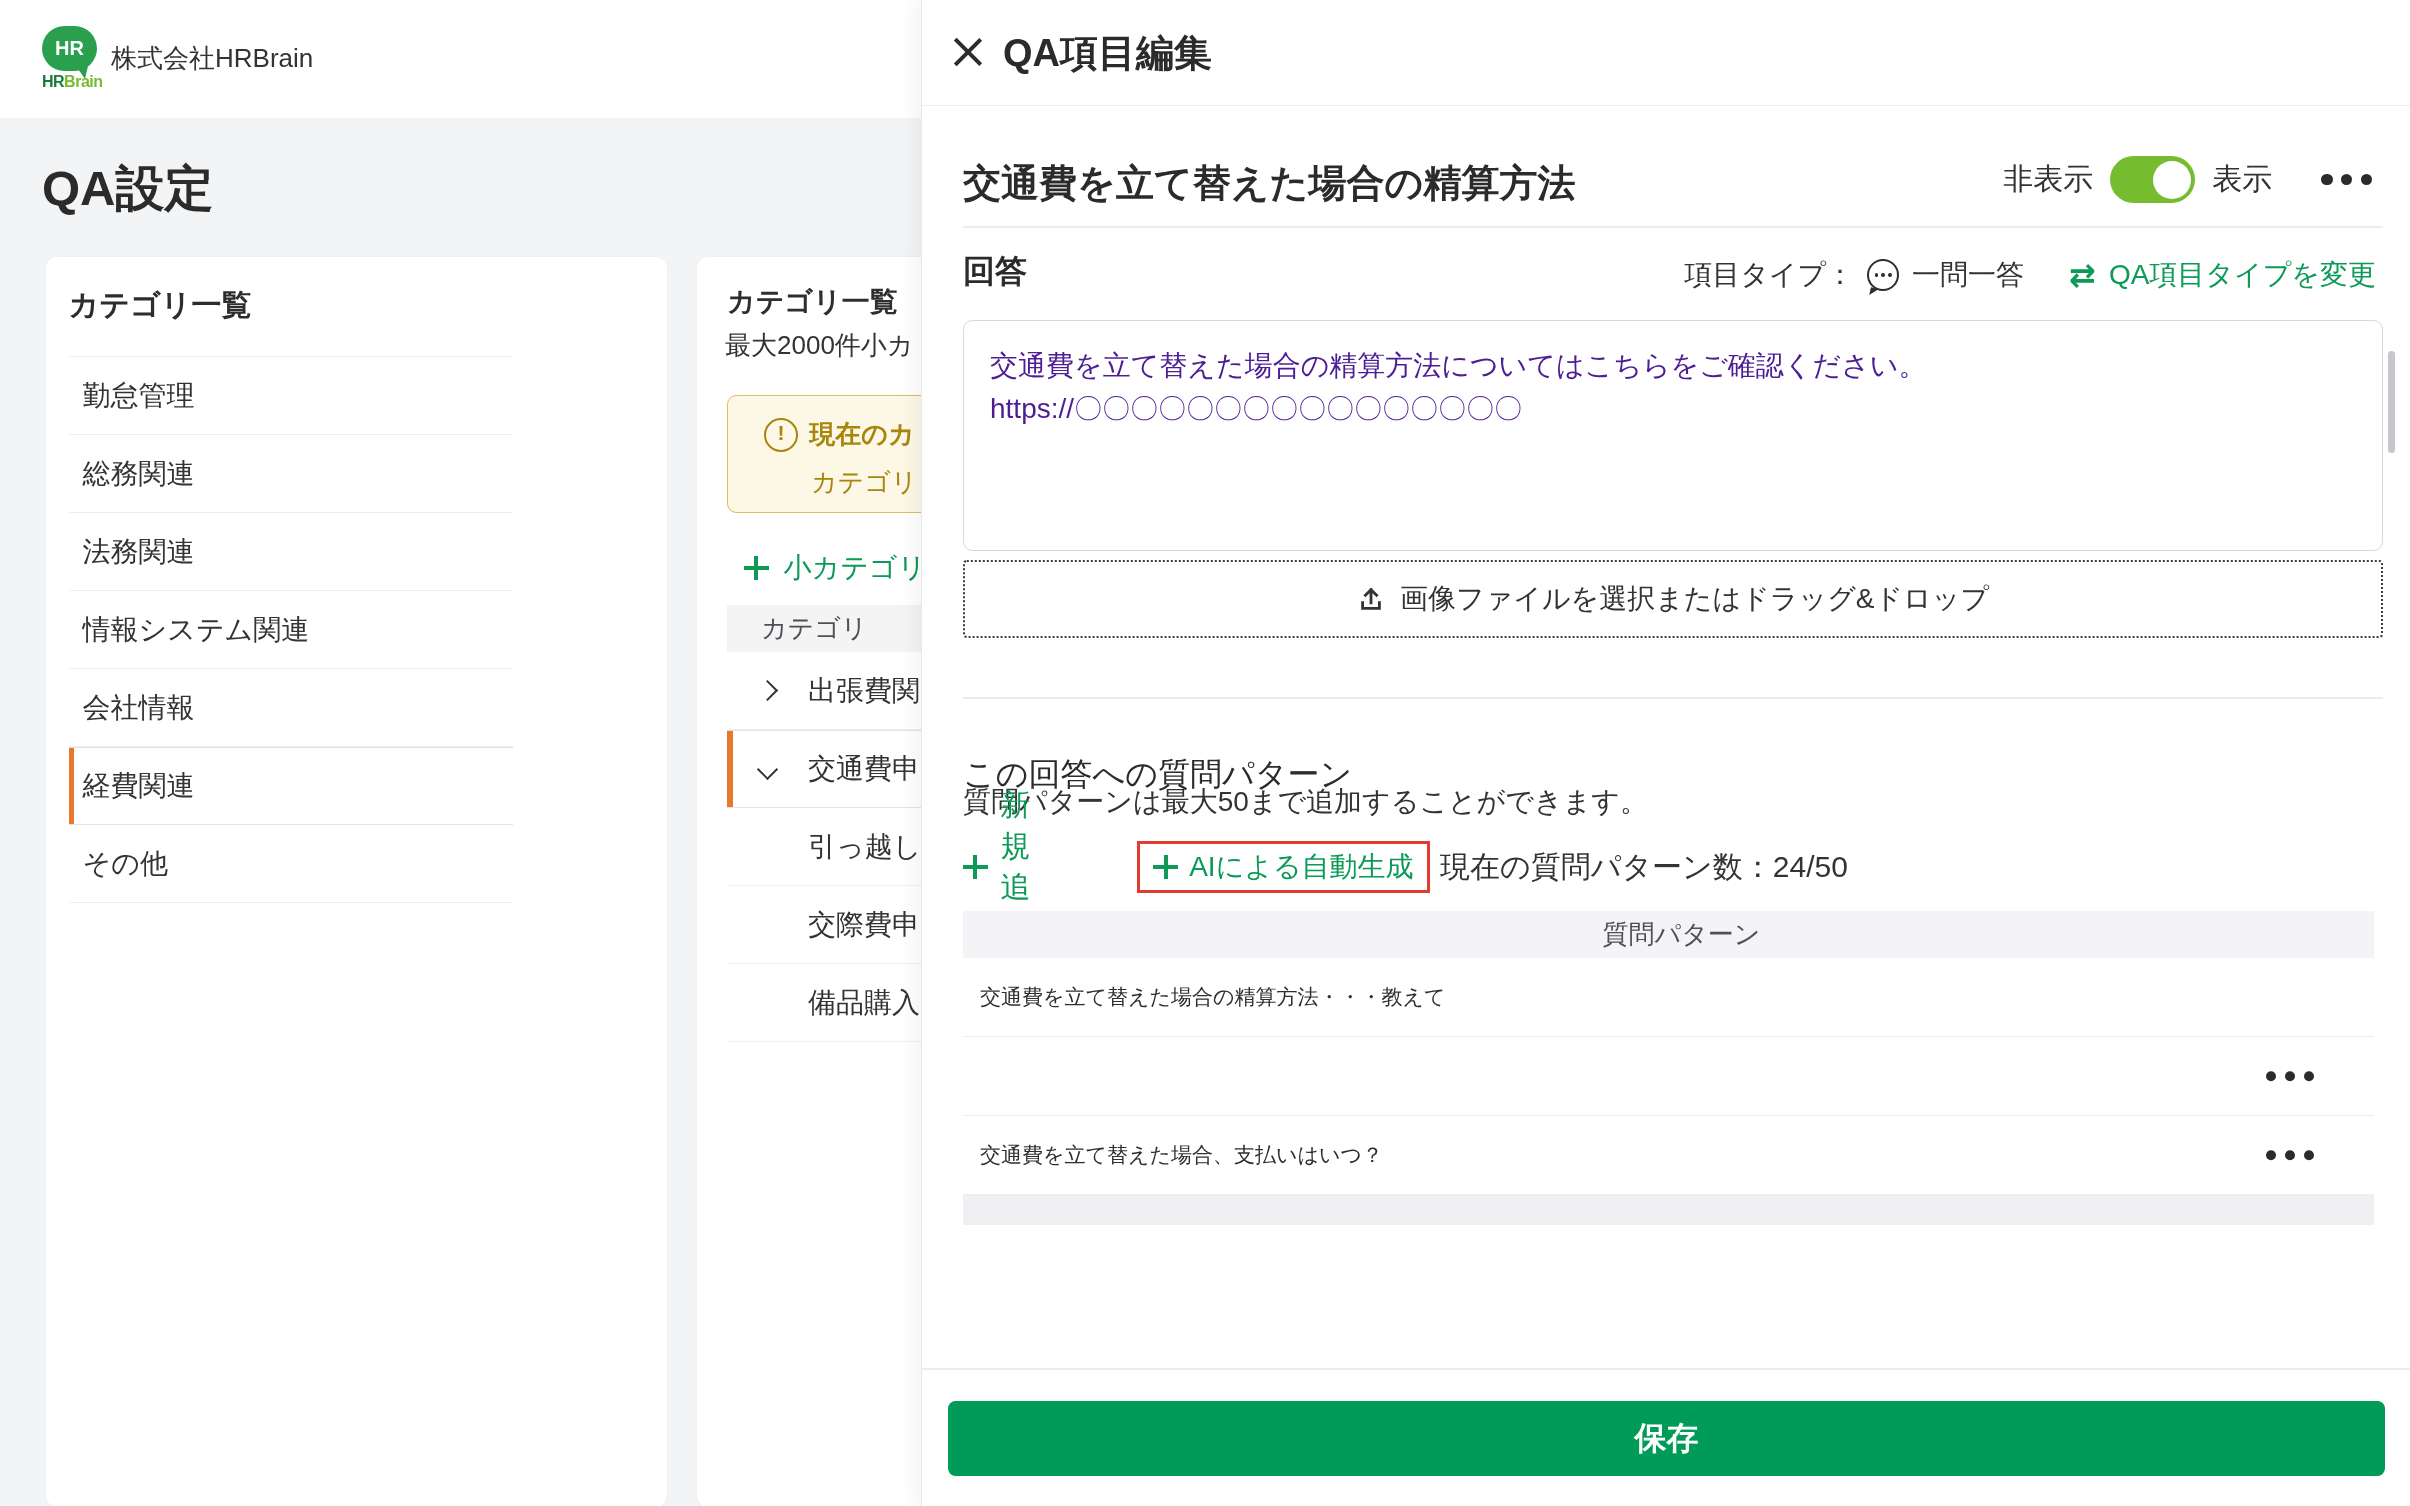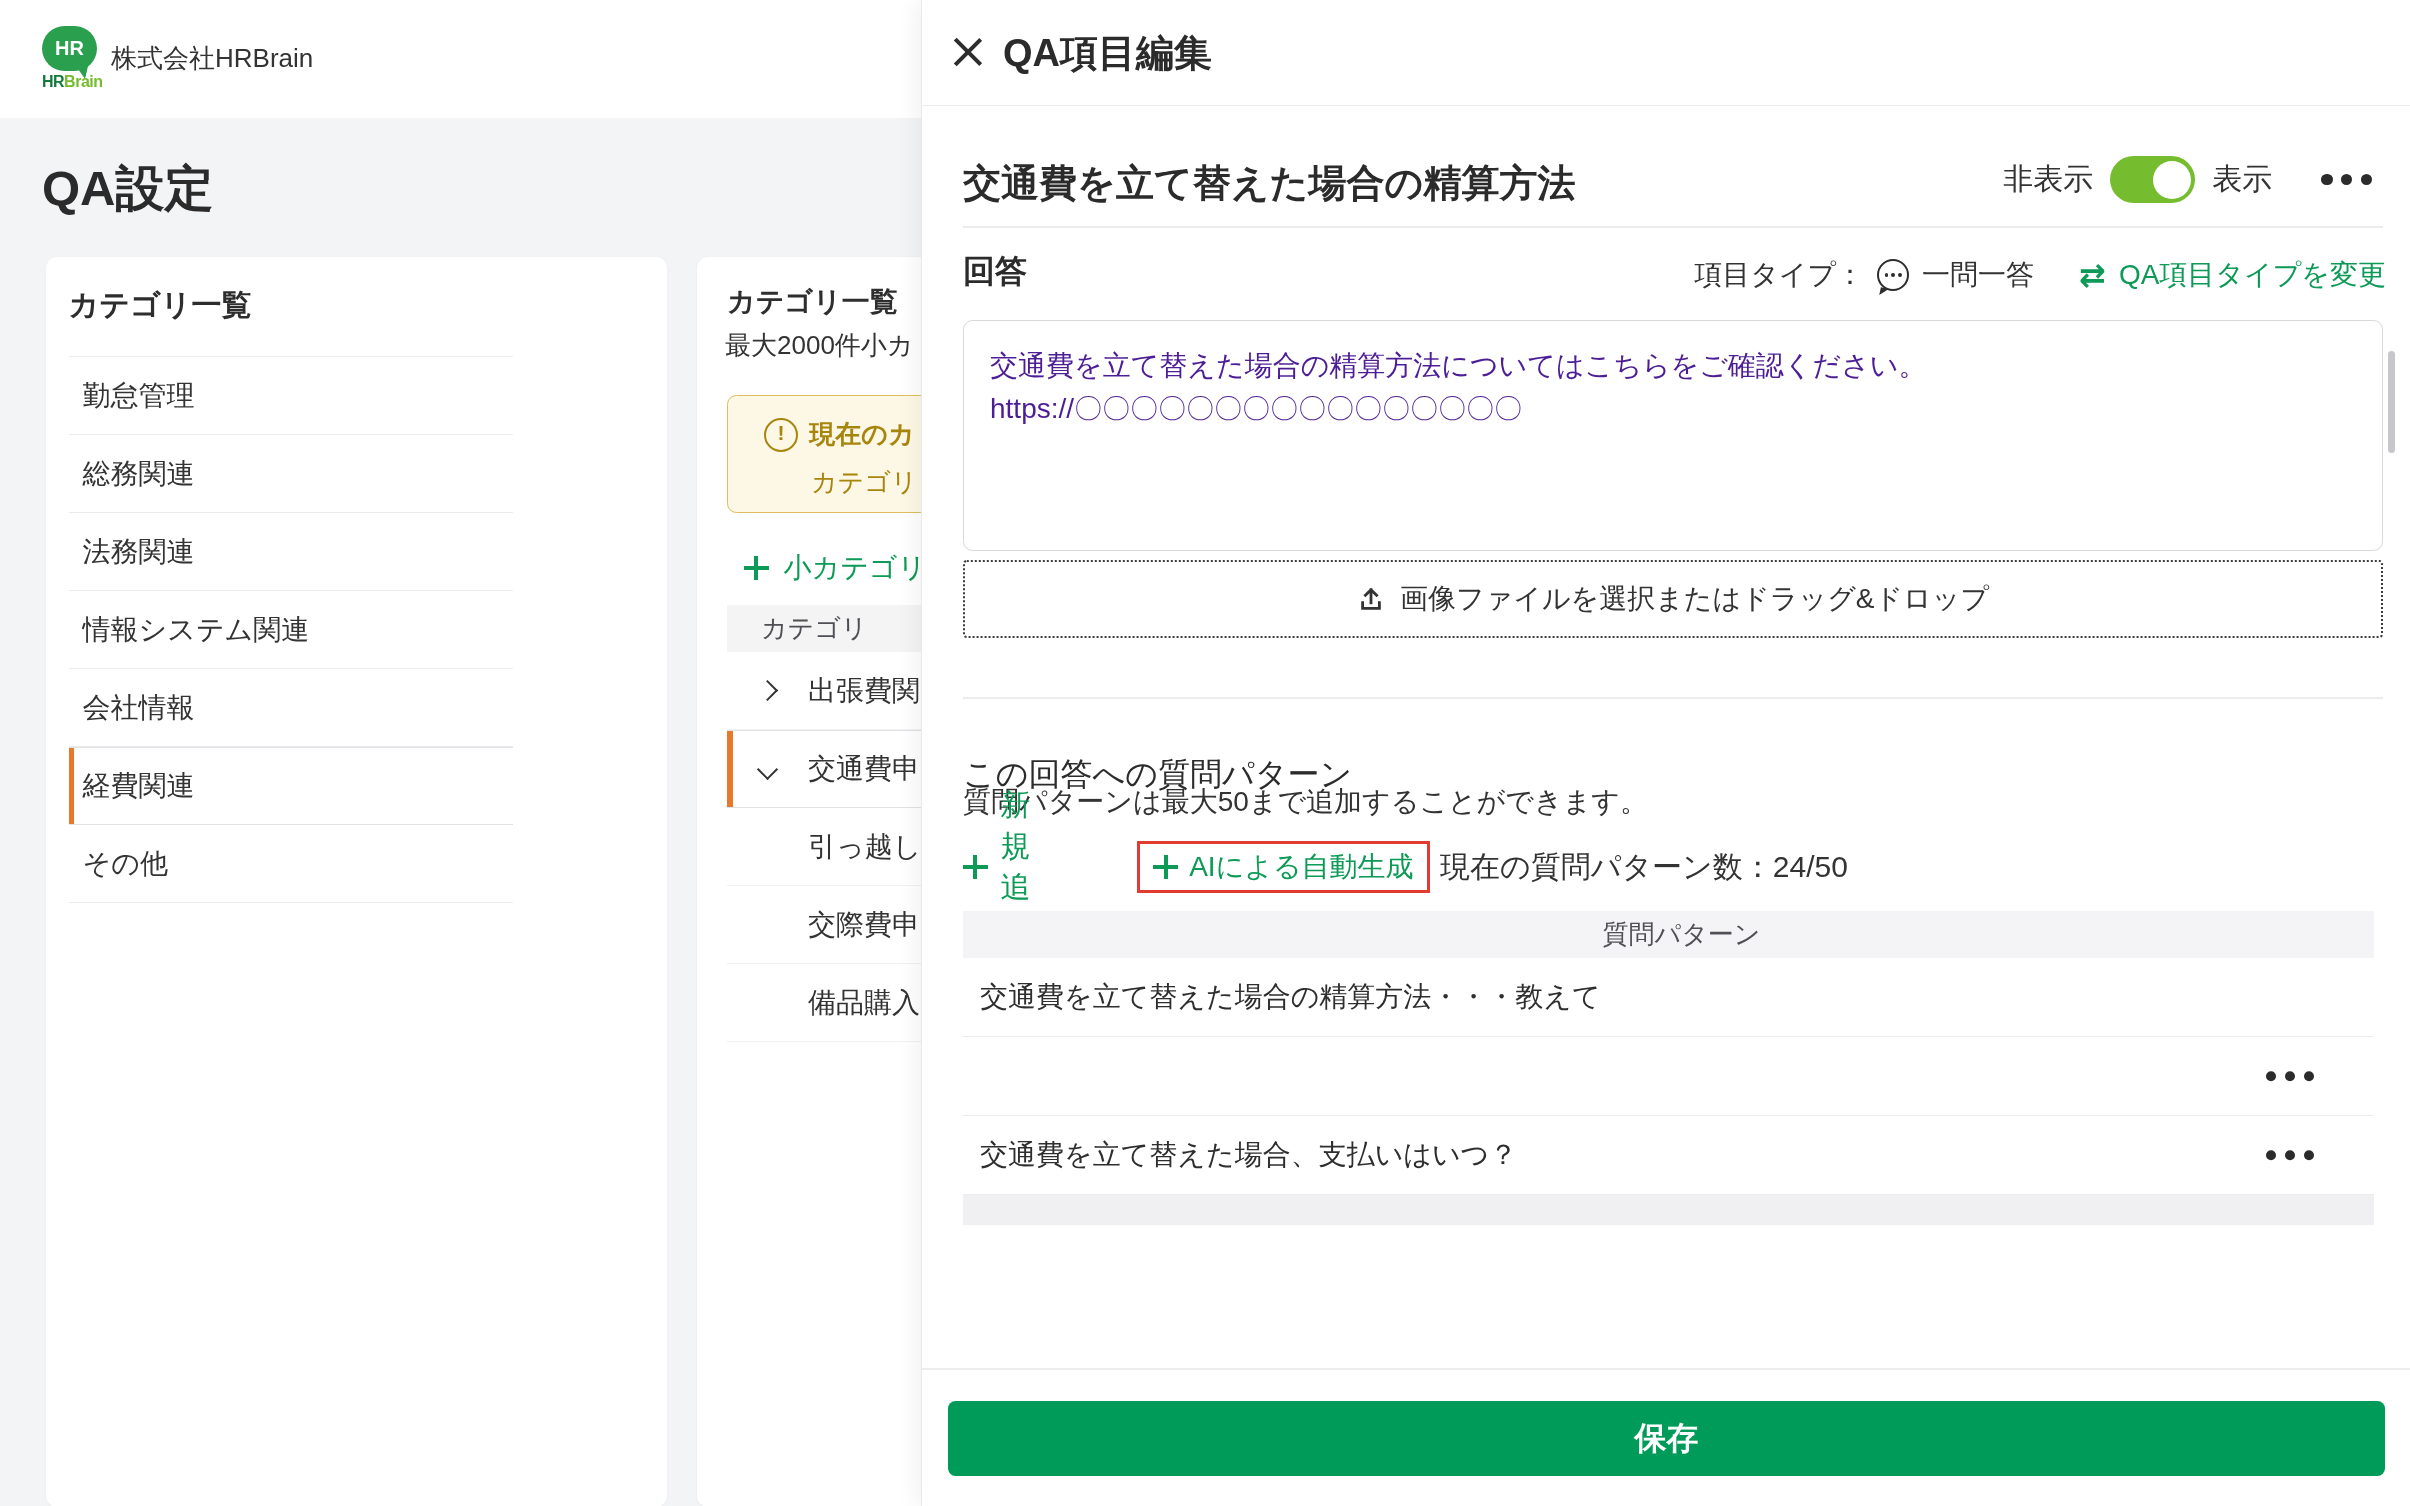--- a/index.html
+++ b/index.html
@@ -67,21 +67,21 @@
   .item-title{left:41px;top:158px;font-size:38px;font-weight:bold;color:#2b2b2b;}
   .vis-cluster{right:38px;top:156px;display:flex;align-items:center;gap:17px;}
   .vis-label{font-size:30px;color:#333;}
   .toggle{position:relative;width:85px;height:47px;border-radius:23.5px;background:#76bc2f;cursor:pointer;}
   .toggle::after{content:"";position:absolute;right:4.7px;top:4.7px;width:38px;height:38px;border-radius:50%;background:#fff;}
   .menu-dots{display:flex;align-items:center;gap:8.5px;cursor:pointer;padding:5.6px 1.9px;}
   .menu-dots .dot{width:11.3px;height:11.3px;border-radius:50%;background:#2b2b2b;}
   .divider{height:1.9px;background:#ececef;}
 
   .answer-label{left:41px;top:250px;font-size:32px;font-weight:bold;color:#2b2b2b;}
-  .type-cluster{right:26px;top:256px;display:flex;align-items:center;gap:13px;font-size:28px;color:#333;}
+  .type-cluster{right:36px;top:256px;display:flex;align-items:center;gap:13px;font-size:28px;color:#333;}
   .chat-icon{position:relative;width:32px;height:32px;border:2.8px solid #2d2d2d;border-radius:50%;box-sizing:border-box;
     display:flex;align-items:center;justify-content:center;gap:2.8px;}
   .chat-icon i{width:3.8px;height:3.8px;border-radius:50%;background:#2d2d2d;}
   .chat-icon::after{content:"";position:absolute;left:0.9px;bottom:-6.6px;width:0;height:0;
     border-top:8.5px solid #2d2d2d;border-right:8.5px solid transparent;transform:rotate(12deg);}
   .swap-glyph{font-size:32px;color:#0c9a56;font-weight:bold;line-height:1;}
   .green-link{color:#0c9a56;cursor:pointer;white-space:nowrap;}
 
   .answer-box{left:41px;top:320px;width:1420px;height:231px;border:1.9px solid #d8d8dc;border-radius:9.4px;
     box-sizing:border-box;padding:22.6px 26px;font-size:28px;color:#4c1d95;line-height:43px;cursor:text;}
@@ -99,21 +99,21 @@
   .pat-count{position:absolute;left:477px;top:0;height:52px;display:flex;align-items:center;font-size:30px;color:#333;white-space:nowrap;}
 
   .plus{position:relative;width:24.5px;height:24.5px;flex:0 0 auto;}
   .plus::before{content:"";position:absolute;left:0;top:10.4px;width:24.5px;height:3.8px;background:currentColor;}
   .plus::after{content:"";position:absolute;left:10.4px;top:0;width:3.8px;height:24.5px;background:currentColor;}
 
   .q-table{left:41px;top:911px;width:1411px;}
   .q-thead{height:47px;background:#f4f4f6;display:flex;align-items:center;padding-left:26px;
     box-sizing:border-box;font-size:26px;color:#4f4f55;justify-content:center;}
   .qrow{position:relative;height:79px;display:flex;align-items:center;padding-left:17px;
-    font-size:28px;color:#2e2e2e;border-bottom:1.9px solid #ececee;box-sizing:border-box;}
+    font-size:21px;color:#2e2e2e;border-bottom:1.9px solid #ececee;box-sizing:border-box;}
   .qrow .menu-dots{position:absolute;right:58px;top:50%;transform:translateY(-50%);}
   .qrow .menu-dots .dot{width:10.4px;height:10.4px;}
   .q-band{height:30px;background:#f0f0f3;}
 
   .panel-scroll{right:17px;top:351px;width:7.5px;height:102px;border-radius:3.8px;background:#c6c6cb;}
   .foot-div{left:0;top:1368px;width:1490px;}
   .save-btn{left:26px;top:1401px;width:1437px;height:75px;border-radius:7.5px;background:#009b58;
     display:flex;align-items:center;justify-content:center;color:#fff;font-size:32px;font-weight:bold;cursor:pointer;}
 
   svg{display:block;}

